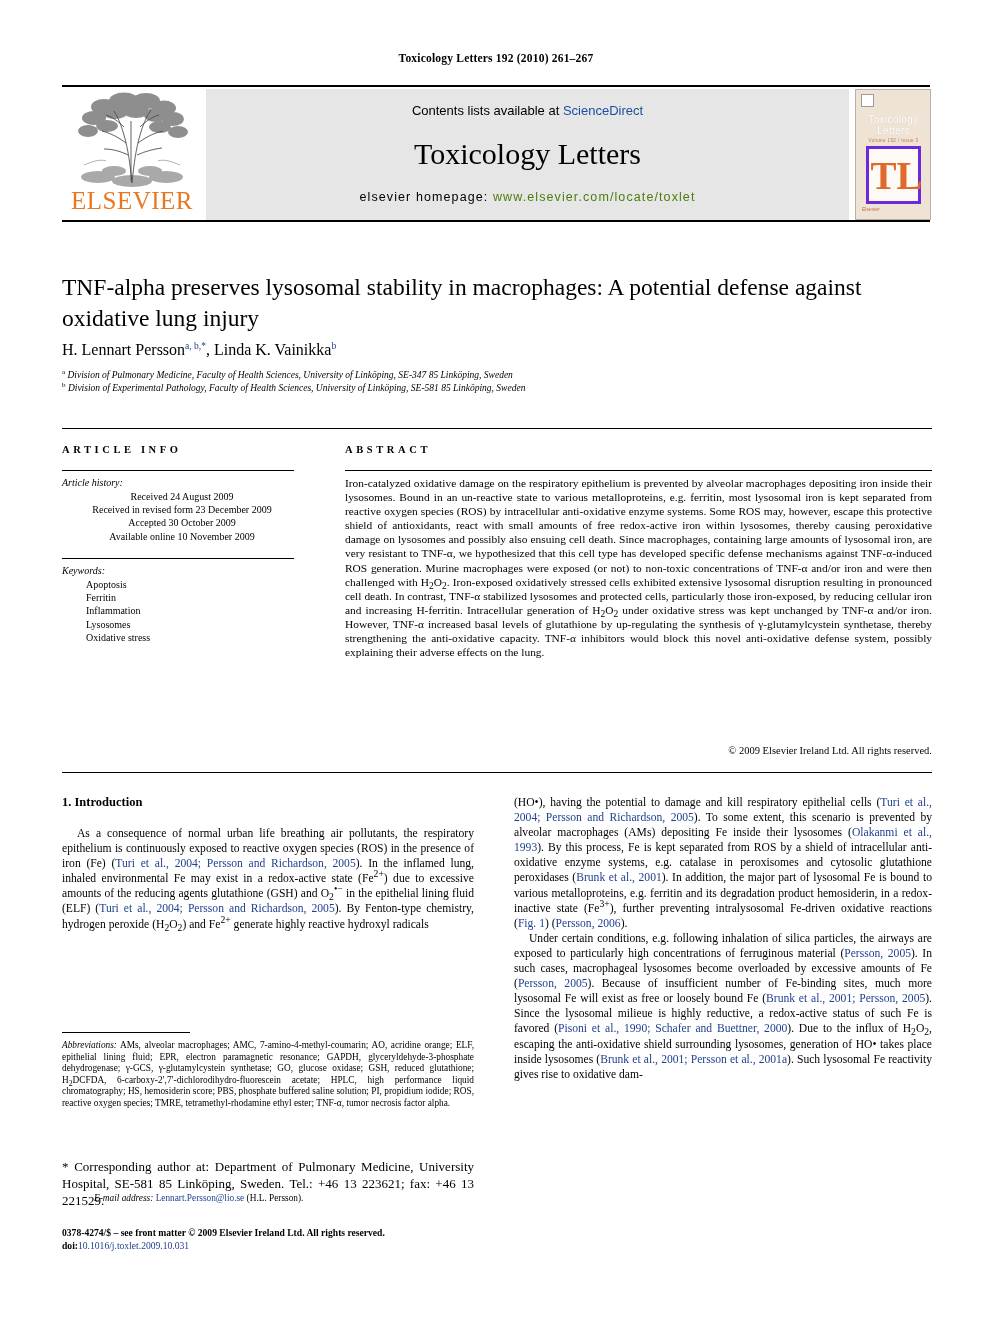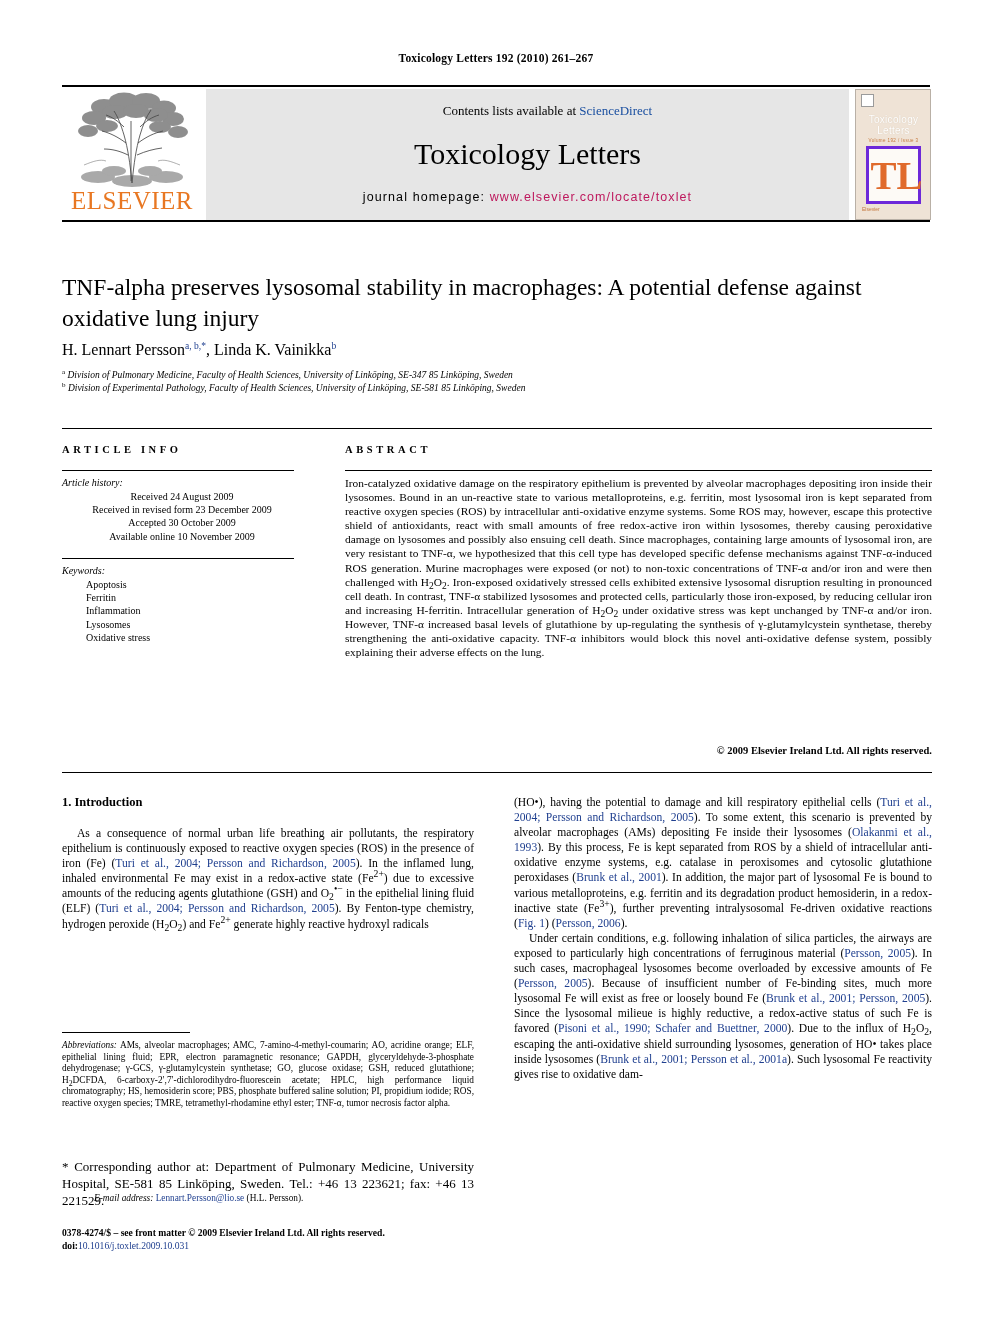--- a/index.html
+++ b/index.html
@@ -61,36 +61,35 @@
   .center-band {
     position: absolute;
     left: 144px; top: 4px;
     width: 643px; height: 131px;
     background: #e6e6e6;
     text-align: center;
   }
   .contents-line {
     position: absolute; top: 14px; left: 0; width: 643px;
     font-size: 13px;
-    font-family: Liberation Serif, serif;
-    padding-left: 20px;
+    font-family: Liberation Sans, sans-serif;
   }
   .sd-link { color: #1a4fa0; }
   .journal-name {
     position: absolute; top: 48px; left: 0; width: 643px;
     font-size: 30px;
     font-family: "Liberation Serif", serif;
   }
   .homepage-line {
     position: absolute; top: 101px; left: 0; width: 643px;
     font-size: 12.5px;
     font-family: "Liberation Sans", sans-serif;
     letter-spacing: 1.1px;
   }
-  .homepage-url { color: #be185d; }
+  .homepage-url { color: #4d7c0f; }
 
   
   .cover {
     position: absolute;
     left: 793px; top: 4px;
     width: 76px; height: 131px;
     background: #efe3d6;
     border: 1px solid #b9b0a6;
     box-sizing: border-box;
   }
@@ -221,21 +220,21 @@
     font-size: 11.4px;
     line-height: 14.1px;
     text-align: justify;
   }
   .copyright {
     position: absolute;
     left: 345px; top: 745px;
     width: 587px;
     text-align: right;
     font-size: 10.5px;
-    font-weight: bold;
+    font-weight: normal;
   }
   .abs-rule-bottom { position: absolute; left: 62px; top: 772px; width: 870px; height: 1px; background: #000; }
 
   
   .sec-title {
     position: absolute;
     left: 62px; top: 795px;
     font-size: 12.5px;
     font-weight: bold;
     font-family: "Liberation Serif", serif;
@@ -353,21 +352,21 @@
       </svg>
       <div class="elsevier-word">ELSEVIER</div>
     </div>
 
     <div class="center-band">
       <div class="contents-line">
         <span>Contents lists available at </span><span class="sd-link">ScienceDirect</span>
       </div>
       <div class="journal-name">Toxicology Letters</div>
       <div class="homepage-line">
-        <span>journal homepage: </span><span class="homepage-url">www.elsevier.com/locate/toxlet</span>
+        <span>elsevier homepage: </span><span class="homepage-url">www.elsevier.com/locate/toxlet</span>
       </div>
     </div>
 
     <div class="cover">
       <div class="cover-mini-logo"></div>
       <div class="cover-title">
         <span>Toxicology</span><br>
         <span>Letters</span>
       </div>
       <div class="cover-sub">Volume 192 / Issue 3</div>

